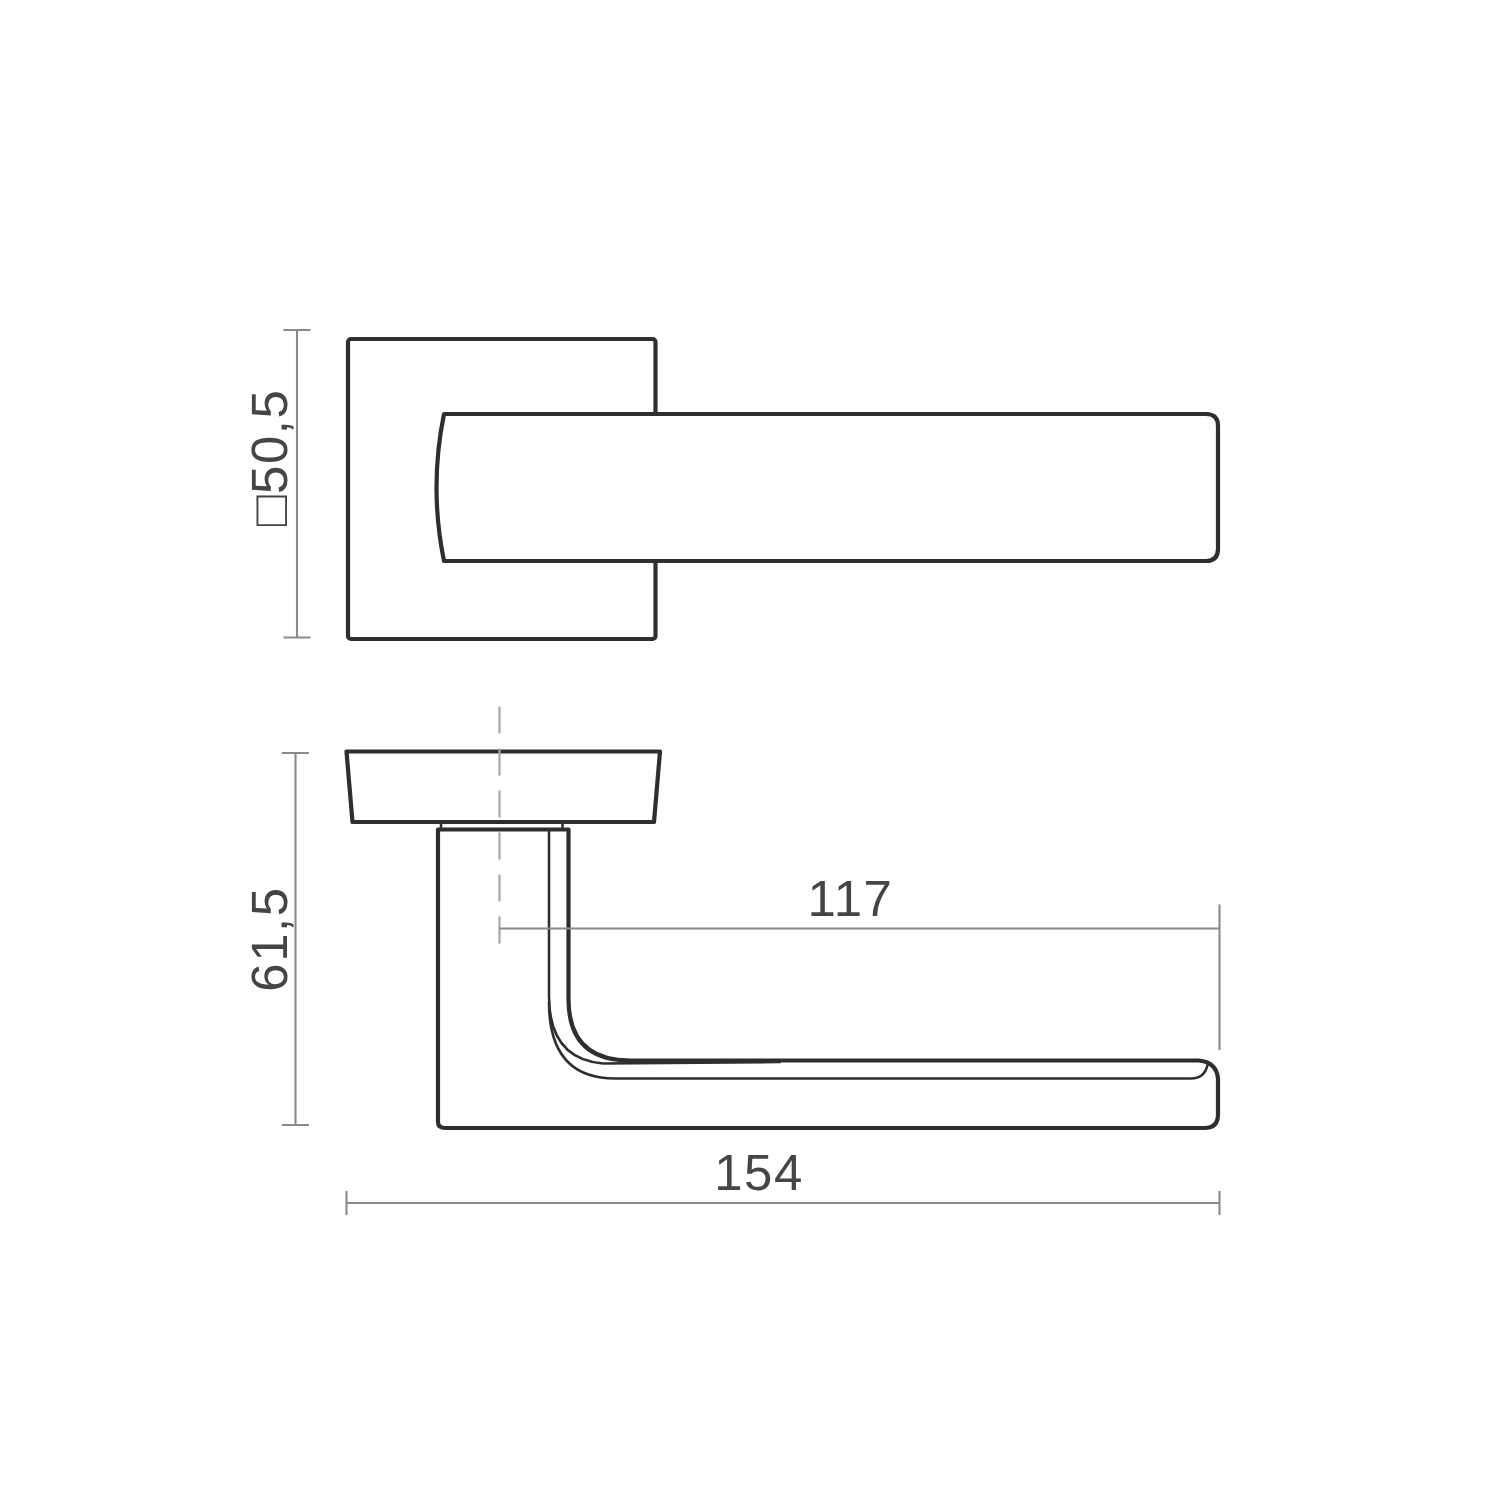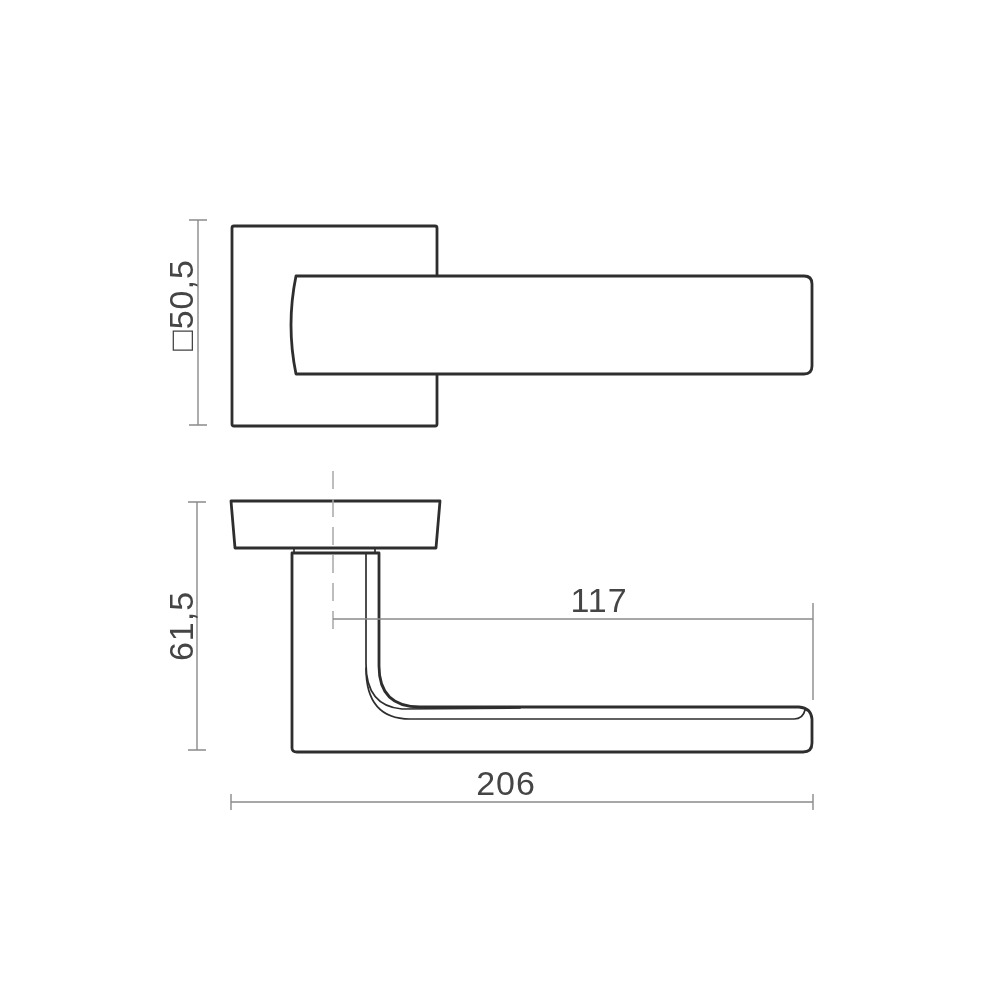--- a/index.html
+++ b/index.html
@@ -77,17 +77,17 @@
       <path class="dim-stroke" d="M333,619 L813,619 M813,603 L813,700"></path>
 
       <path class="dim-stroke" d="M231,802 L813,802 M231,794 L231,810 M813,794 L813,810"></path>
     </g>
   </svg>
 
   <div class="dim-label rotated" style="left:181px; top:305px;">□50,5</div>
 
   <div class="dim-label rotated" style="left:181px; top:626px;">61,5</div>
 
-  <div class="dim-label" style="left:567px; top:600px;margin-left:32px;">117</div>
+  <div class="dim-label" style="left:567px; top:600px;">117</div>
 
-  <div class="dim-label" style="left:506px; top:783px;">206</div>
+  <div class="dim-label" style="left:506px; top:783px;">154</div>
 
 </div>
 
 </body></html>

